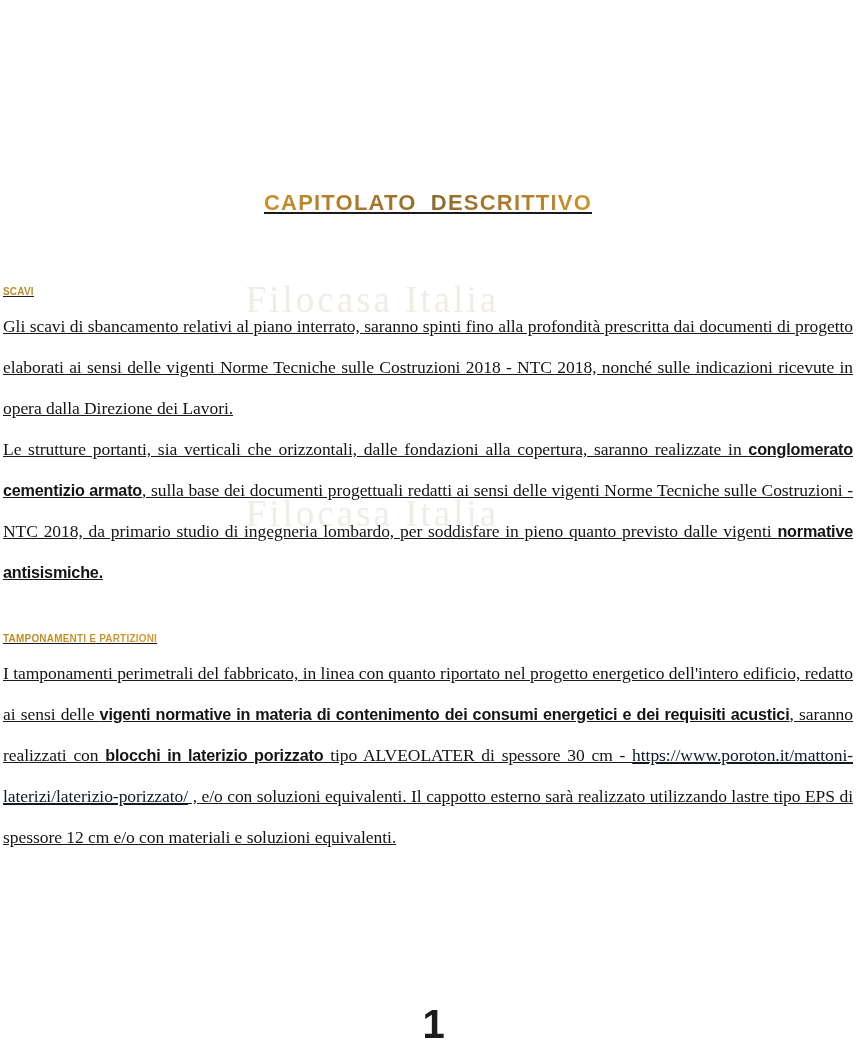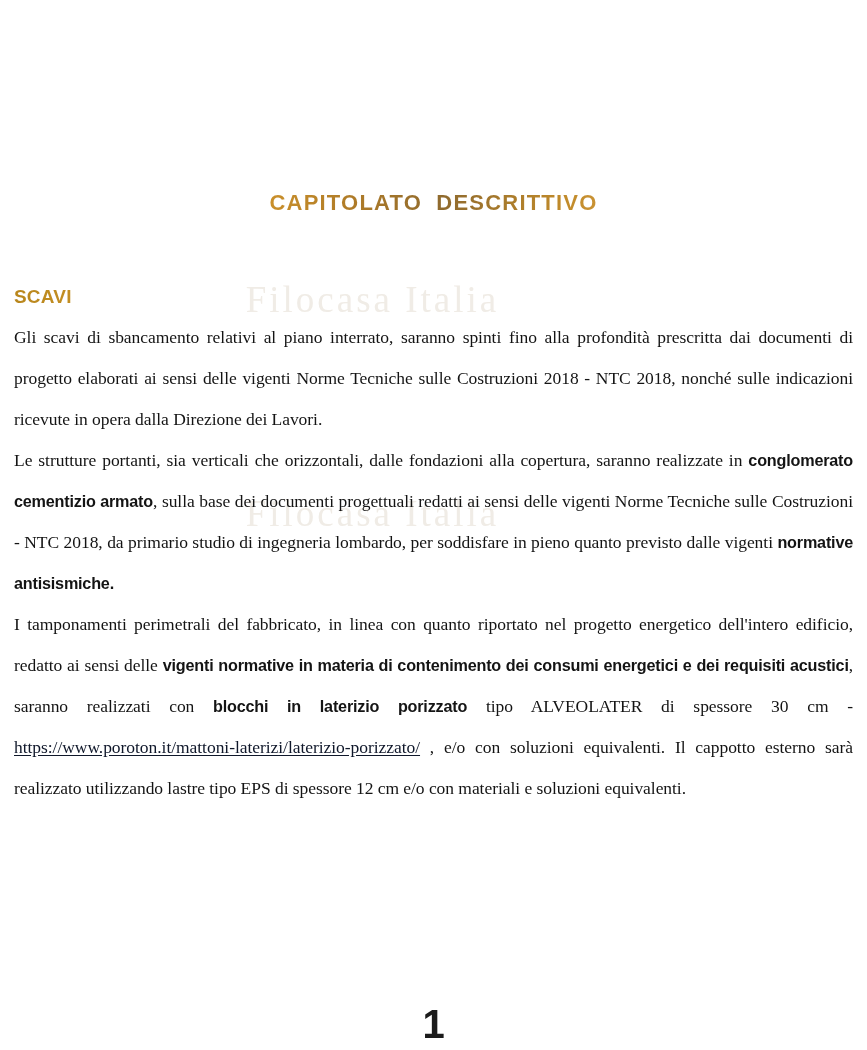--- a/index.html
+++ b/index.html
@@ -38,21 +38,22 @@
     user-select: none;
     z-index: 0;
   }
   .watermark.wm2 {
     top: 278px;
   }
 
   .content {
     position: relative;
     z-index: 2;
-    padding: 0 14px 0 14px;
+    padding: 0 14px 0 3px;
+    text-decoration: underline;
   }
 
   .doc-title {
     margin: 0;
     padding-top: 190px;
     text-align: center;
     font-family: "Liberation Sans", sans-serif;
     font-weight: bold;
     font-size: 22px;
     letter-spacing: 1.2px;
@@ -73,21 +74,21 @@
     -webkit-text-fill-color: transparent;
   }
 
   .section {
     margin: 0;
   }
 
   .section-heading {
     font-family: "Liberation Sans", sans-serif;
     font-weight: bold;
-    font-size: 19px;
+    font-size: 10px;
     letter-spacing: 0.2px;
     margin: 8px 0 9px 0;
     background: linear-gradient(92deg,
         #b8861c 0%,
         #d39b2c 18%,
         #a9762a 34%,
         #c88c26 52%,
         #e0a846 70%,
         #b2801f 86%,
         #caa14a 100%);
@@ -154,20 +155,21 @@
     <div class="section">
       <div class="section-heading heading-gap-1">SCAVI</div>
       <p class="body"><span>Gli scavi di sbancamento relativi al piano interrato, saranno spinti fino alla profondità prescritta dai documenti di progetto elaborati ai sensi delle vigenti Norme Tecniche sulle Costruzioni 2018 - NTC 2018, nonché sulle indicazioni ricevute in opera dalla Direzione dei Lavori.</span></p>
     </div>
 
     <div class="section">
       <p class="body"><span>Le strutture portanti, sia verticali che orizzontali, dalle fondazioni alla copertura, saranno realizzate in </span><span class="b">conglomerato cementizio armato</span><span>, sulla base dei documenti progettuali redatti ai sensi delle vigenti Norme Tecniche sulle Costruzioni - NTC 2018, da primario studio di ingegneria lombardo, per soddisfare in pieno quanto previsto dalle vigenti </span><span class="b">normative antisismiche.</span></p>
     </div>
 
     <div class="section">
+      <div class="section-heading heading-gap">TAMPONAMENTI E PARTIZIONI</div>
       <p class="body"><span>I tamponamenti perimetrali del fabbricato, in linea con quanto riportato nel progetto energetico dell'intero edificio, redatto ai sensi delle </span><span class="b">vigenti normative in materia di contenimento dei consumi energetici e dei requisiti acustici</span><span>, saranno realizzati con </span><span class="b">blocchi in laterizio porizzato</span><span> tipo ALVEOLATER di spessore 30 cm - </span><a class="link" href="#">https://www.poroton.it/mattoni-laterizi/laterizio-porizzato/</a><span> , e/o con soluzioni equivalenti. Il cappotto esterno sarà realizzato utilizzando lastre tipo EPS di spessore 12 cm e/o con materiali e soluzioni equivalenti.</span></p>
     </div>
 
   </div>
 
   <div class="page-number">1</div>
 
 </div>
 
 </body></html>

